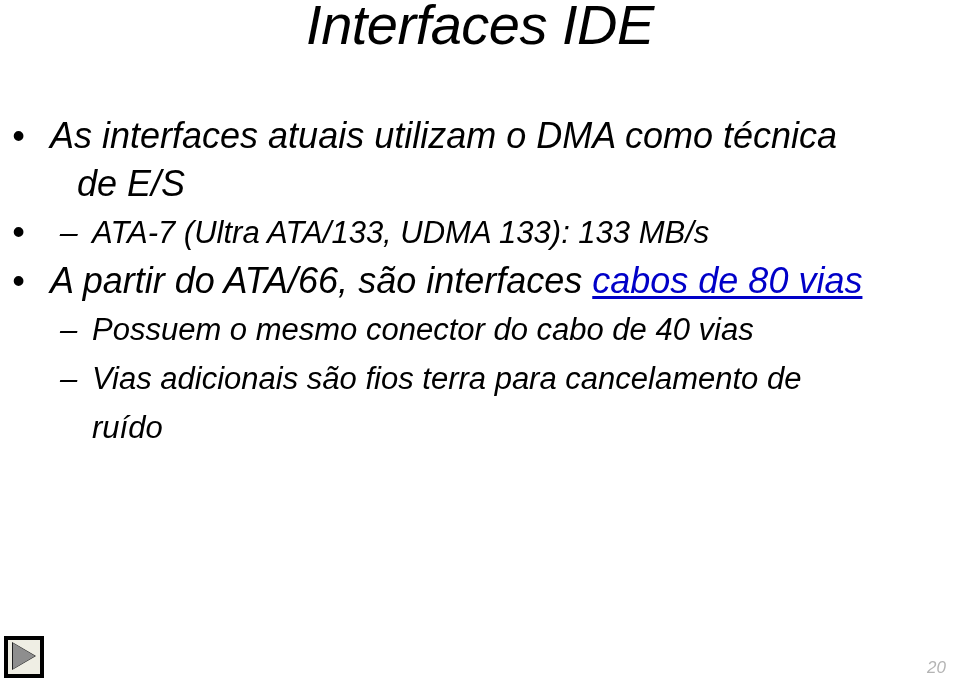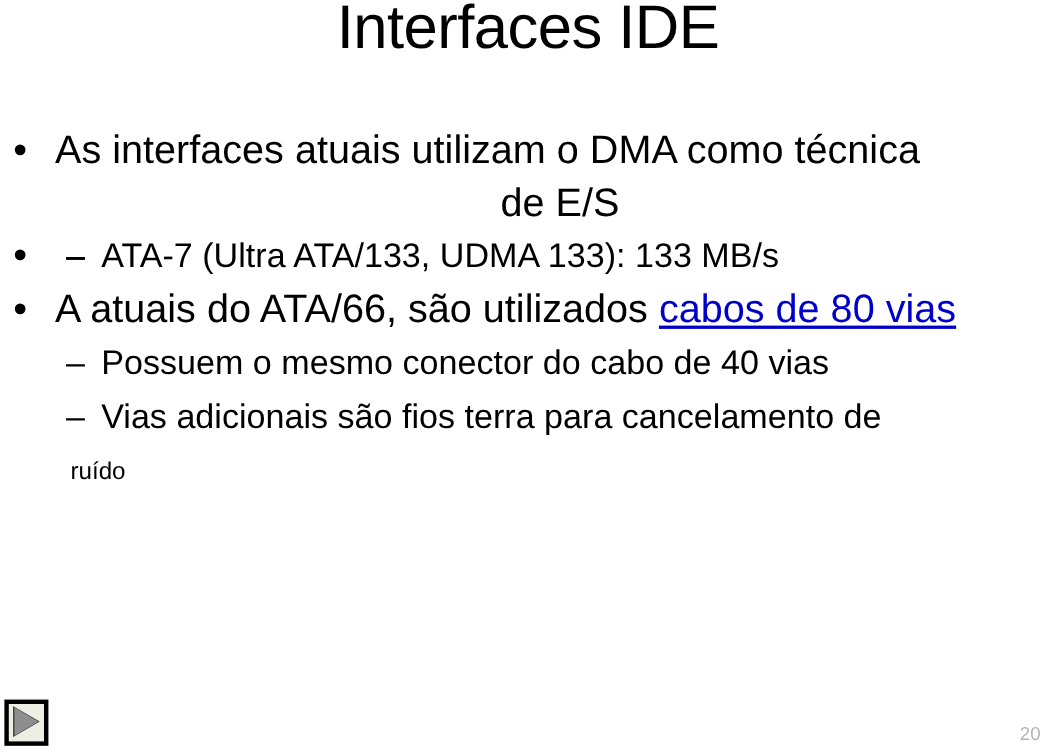--- a/index.html
+++ b/index.html
@@ -14,20 +14,21 @@
     color: #000000;
     overflow: hidden;
     position: relative;
   }
 
   .slide {
     position: relative;
     width: 960px;
     height: 686px;
     background: #ffffff;
+    font-style: italic;
   }
 
   
   .slide-title {
     position: absolute;
     left: 0;
     top: -6px;
     width: 960px;
     text-align: center;
     font-size: 56px;
@@ -64,43 +65,42 @@
     left: 12px;
     top: 0;
     font-size: 36px;
     line-height: 48px;
   }
 
   
   .lvl1-cont {
     font-size: 36px;
     line-height: 48px;
-    padding-left: 58px;
-    text-align: center;
+    padding-left: 77px;
   }
 
   
   .lvl2 {
     font-size: 31px;
     line-height: 49px;
     padding-left: 92px;
   }
   .lvl2 .marker {
     position: absolute;
     left: 60px;
     top: 0;
     font-size: 31px;
     line-height: 49px;
   }
 
   
   .lvl2-cont {
-    font-size: 22px;
+    font-size: 31px;
     line-height: 49px;
-    padding-left: 64px;
+    padding-left: 92px;
   }
 
   .link-text {
     color: #0000c8;
     text-decoration: underline;
     text-underline-offset: 3px;
   }
 
   
   .play-button {
@@ -177,21 +177,21 @@
       <span class="marker">–</span>
     </div>
 
     <div class="line lvl2">
       <span class="marker">–</span>
       <span>ATA-7 (Ultra ATA/133, UDMA 133): 133 MB/s</span>
     </div>
 
     <div class="line lvl1">
       <span class="marker">•</span>
-      <span>A atuais do ATA/66, são utilizados </span><span class="link-text">cabos de 80 vias</span>
+      <span>A partir do ATA/66, são interfaces </span><span class="link-text">cabos de 80 vias</span>
     </div>
 
     <div class="line lvl2">
       <span class="marker">–</span>
       <span>Possuem o mesmo conector do cabo de 40 vias</span>
     </div>
 
     <div class="line lvl2">
       <span class="marker">–</span>
       <span>Vias adicionais são fios terra para cancelamento de</span>

